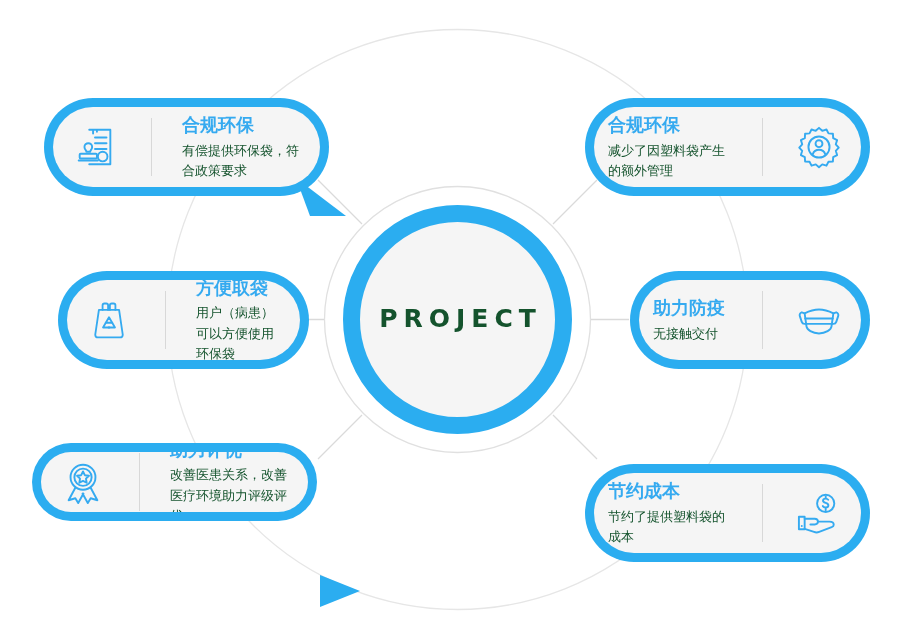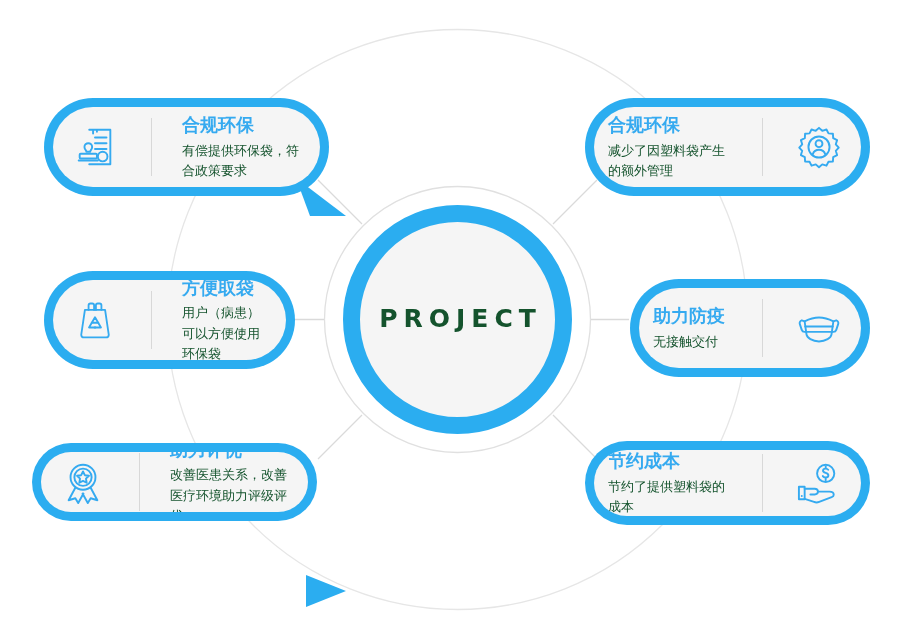--- a/index.html
+++ b/index.html
@@ -174,21 +174,21 @@
         </svg>
       </div>
       <div class="divider"></div>
       <div class="text-cell">
         <div class="card-title">合规环保</div>
         <div class="card-desc">减少了因塑料袋产生的额外管理</div>
       </div>
     </div>
   </div>
 
-  <div class="card" style="left:44px; top:271px; width:251px; height:98px;">
+  <div class="card" style="left:58px; top:271px; width:251px; height:98px;">
     <svg class="tail" style="left:262px; top:298px; width:42px; height:44px;" viewBox="0 0 42 44">
       <path d="M0 6 L40 22 L0 38 Z" fill="#2badf0"></path>
     </svg>
     <div class="card-inner">
       <div class="icon-cell">
         <svg width="44" height="44" viewBox="0 0 48 48" fill="none" stroke="#35aaf0" stroke-width="2" stroke-linecap="round" stroke-linejoin="round">
           <path d="M13 13 h22 l4 27 a3 3 0 0 1 -3 3 H12 a3 3 0 0 1 -3 -3 z"></path>
           <path d="M17 13 V8 a2 2 0 0 1 2 -2 h2 a2 2 0 0 1 2 2 v5"></path>
           <path d="M25 13 V8 a2 2 0 0 1 2 -2 h2 a2 2 0 0 1 2 2 v5"></path>
           <path d="M24 21 l3.5 6 h-7 z"></path>
@@ -197,21 +197,21 @@
         </svg>
       </div>
       <div class="divider"></div>
       <div class="text-cell">
         <div class="card-title">方便取袋</div>
         <div class="card-desc">用户（病患）可以方便使用环保袋</div>
       </div>
     </div>
   </div>
 
-  <div class="card reverse" style="left:630px; top:271px; width:240px; height:98px;margin-top:8px;">
+  <div class="card reverse" style="left:630px; top:271px; width:240px; height:98px;">
 
     <div class="card-inner">
       <div class="icon-cell">
         <svg width="50" height="46" viewBox="0 0 52 48" fill="none" stroke="#35aaf0" stroke-width="2" stroke-linecap="round" stroke-linejoin="round">
           <path d="M11 17 c6 -3 10 -4 15 -4 s9 1 15 4 l-2 14 c-0.4 3 -6 7 -13 7 s-12.6 -4 -13 -7 z"></path>
           <path d="M11 17 l-3 -1 a3 3 0 0 0 -2 4 l2 6 a3 3 0 0 0 3 2 l1.2 -0.2"></path>
           <path d="M41 17 l3 -1 a3 3 0 0 1 2 4 l-2 6 a3 3 0 0 1 -3 2 l-1.2 -0.2"></path>
           <path d="M11.6 22.5 h28.8 M12.2 28 h27.6"></path>
         </svg>
       </div>
@@ -236,21 +236,21 @@
         </svg>
       </div>
       <div class="divider"></div>
       <div class="text-cell">
         <div class="card-title">助力评优</div>
         <div class="card-desc">改善医患关系，改善医疗环境助力评级评优</div>
       </div>
     </div>
   </div>
 
-  <div class="card reverse" style="left:585px; top:441px; width:285px; height:84px;">
+  <div class="card reverse" style="left:585px; top:464px; width:285px; height:98px;">
 
     <div class="card-inner">
       <div class="icon-cell">
         <svg width="48" height="44" viewBox="0 0 50 46" fill="none" stroke="#35aaf0" stroke-width="2" stroke-linecap="round" stroke-linejoin="round">
           <circle cx="32" cy="13" r="9"></circle>
           <path d="M34.6 9.2 a3 3 0 0 0 -2.6 -1.2 c-1.8 0 -2.8 1 -2.8 2.2 0 2.8 5.6 1.6 5.6 4.6 0 1.4 -1.2 2.4 -3 2.4 a3.2 3.2 0 0 1 -2.8 -1.4"></path>
           <path d="M32 5.6 v1.8 M32 18.4 v1.8"></path>
           <path d="M4 27 h6 v13 H4 z"></path>
           <path d="M7 36.5 v0.1"></path>
           <path d="M10 29 h10.5 c2 0 3.4 1.3 3.4 3 0 1.7 -1.4 3 -3.4 3 h-4.5"></path>

